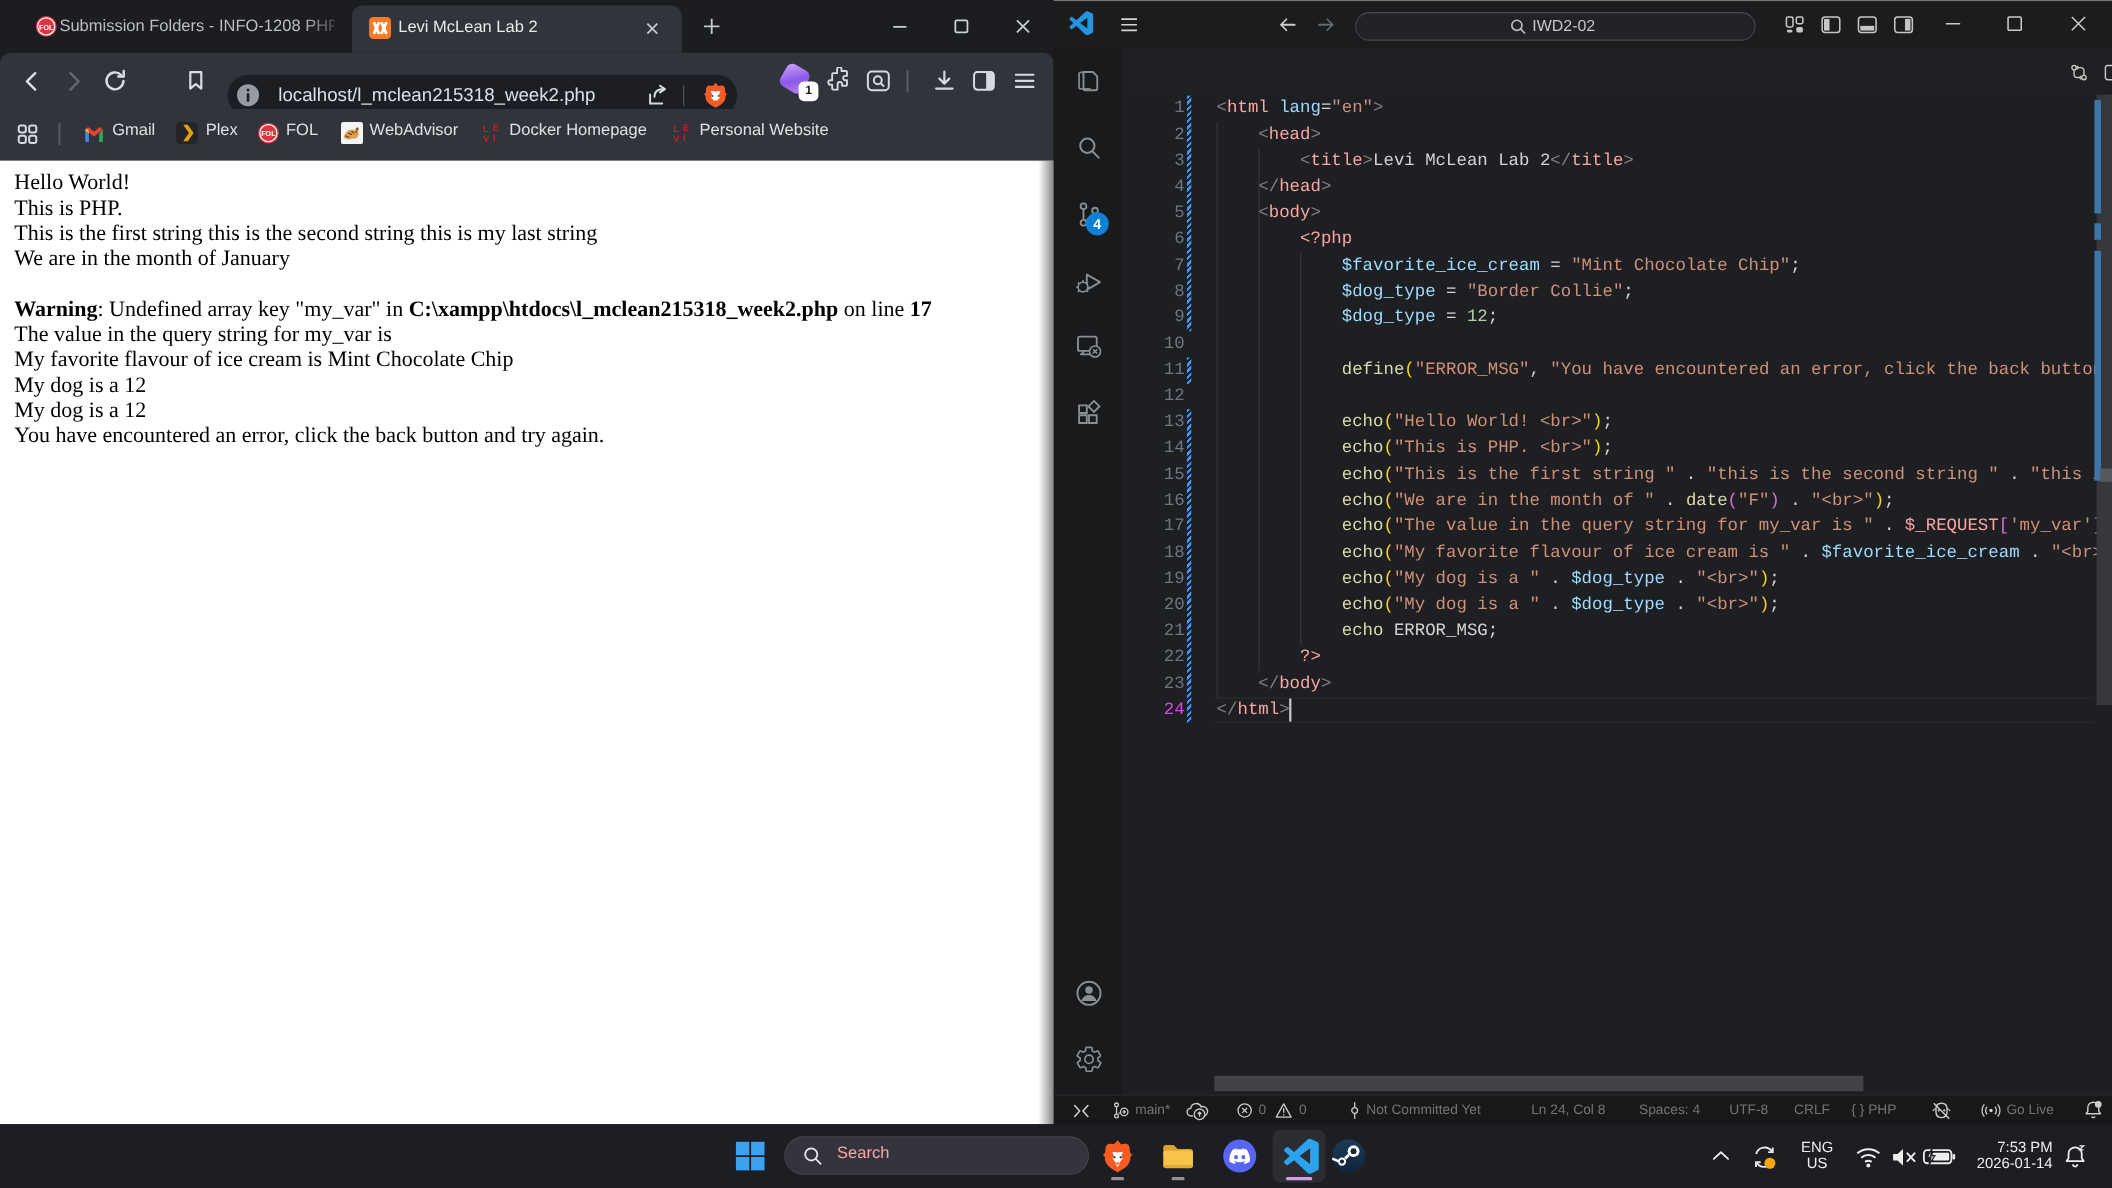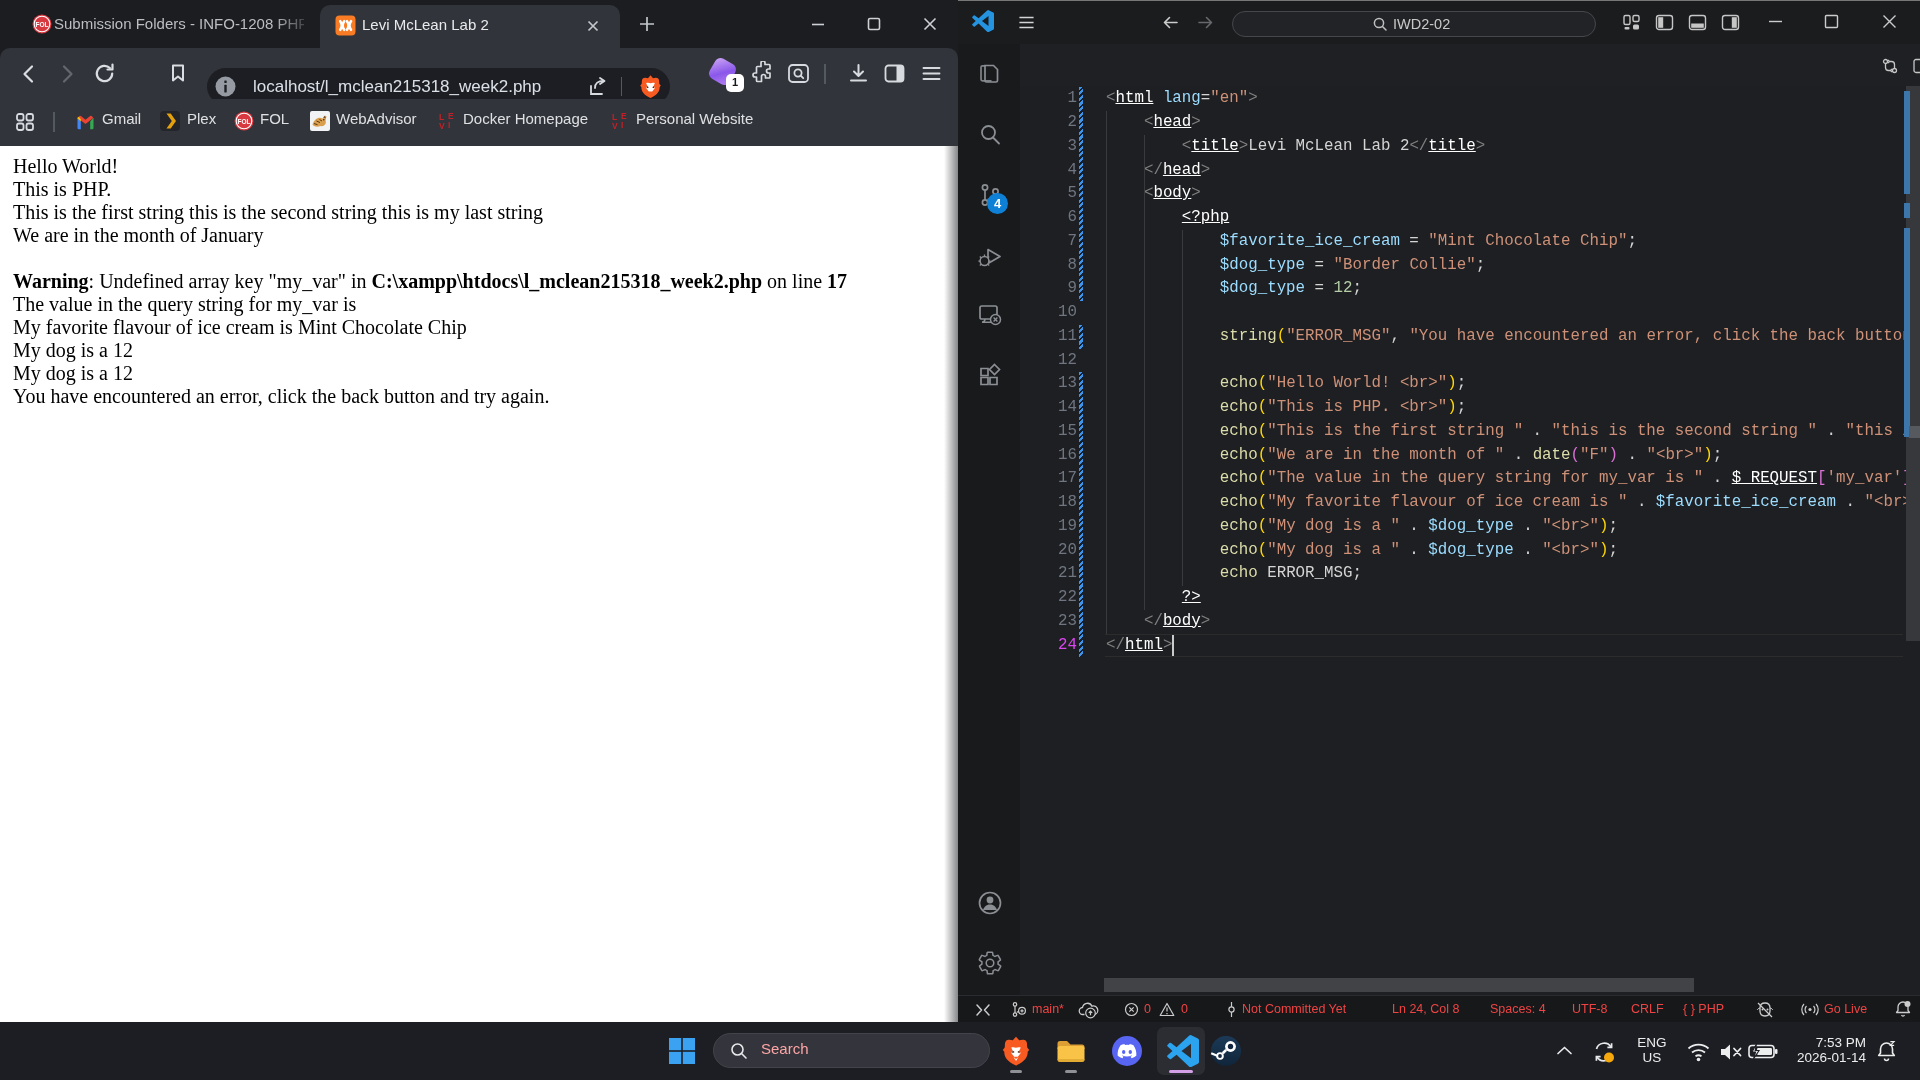--- a/index.html
+++ b/index.html
@@ -26,25 +26,25 @@
 #vtop { position:absolute; left:0; top:0; width:962px; height:1.5px; background:#777777; }
 #vtitle { position:absolute; left:0; top:1px; width:962px; height:43px; background:#1b1c1e;text-align:right; }
 #vsearch { position:absolute; left:274px; top:10px; width:364px; height:26px; background:#222326; border:1px solid #46474a; border-radius:13px; }
 #vsearch span { position:absolute; left:160px; top:4px; font-size:14.5px; color:#c8c8c8; }
 #vtabs { position:absolute; left:62px; top:44px; width:900px; height:42px; background:#1f2023; }
 #vtab1 { position:absolute; left:0; top:0; width:295px; height:42px; background:#161719; border-top:2px solid #0f7fd4; }
 #vtab1 .lbl { position:absolute; left:40px; top:11px; font-size:15px; color:#e2c08d; }
 #vtab1 .m { position:absolute; left:248px; top:11px; font-size:15px; font-weight:bold; color:#bfa26d; }
 #activity { position:absolute; left:0; top:44px; width:62px; height:951px; background:#191a1c; }
 #veditor { position:absolute; left:62px; top:86px; width:900px; height:909px; background:#1e1f22; }
-#vstatus { position:absolute; left:0; top:995px; width:962px; height:27px; background:#17181a; border-top:1px solid #2a2b2e; color:#ef4444; font-size:12.5px; }
+#vstatus { position:absolute; left:0; top:995px; width:962px; height:27px; background:#17181a; border-top:1px solid #2a2b2e; color:#737373; font-size:12.5px; }
 #linenums { position:absolute; left:58px; top:87.4px; width:61px; text-align:right; font-family:"Liberation Mono", monospace; font-size:15.8px; line-height:23.75px; color:#6f7681; white-space:pre; }
 #code { position:absolute; left:148px; top:87.4px; font-family:"Liberation Mono", monospace; font-size:15.8px; line-height:23.75px; color:#d4d4d4; white-space:pre; }
 #code .p { color:#808080; } 
-#code .t { color:#ffffff;text-decoration:underline; } 
+#code .t { color:#fca5a5; } 
 #code .a { color:#9cdcfe; } 
 #code .s { color:#ce9178; } 
 #code .f { color:#dcdcaa; } 
 #code .n { color:#b5cea8; } 
 #code .g1 { color:#ffd700; } 
 #code .g2 { color:#da70d6; } 
 .iguide { position:absolute; width:1px; background:#393a3d; }
 .gbar { position:absolute; left:121px; width:4px; background:repeating-linear-gradient(135deg,#3f93e8 0px,#3f93e8 2.2px,#132030 2.2px,#132030 4px); }
 
 #taskbar { position:absolute; left:0; top:1022px; width:1920px; height:58px; background:#1d1e23; }
@@ -364,21 +364,21 @@
   <div id="code"><span class="p">&lt;</span><span class="t">html</span> <span class="a">lang</span>=<span class="s">"en"</span><span class="p">&gt;</span>
     <span class="p">&lt;</span><span class="t">head</span><span class="p">&gt;</span>
         <span class="p">&lt;</span><span class="t">title</span><span class="p">&gt;</span>Levi McLean Lab 2<span class="p">&lt;/</span><span class="t">title</span><span class="p">&gt;</span>
     <span class="p">&lt;/</span><span class="t">head</span><span class="p">&gt;</span>
     <span class="p">&lt;</span><span class="t">body</span><span class="p">&gt;</span>
         <span class="t">&lt;?php</span>
             <span class="a">$favorite_ice_cream</span> = <span class="s">"Mint Chocolate Chip"</span>;
             <span class="a">$dog_type</span> = <span class="s">"Border Collie"</span>;
             <span class="a">$dog_type</span> = <span class="n">12</span>;
 
-            <span class="f">string</span><span class="g1">(</span><span class="s">"ERROR_MSG"</span>, <span class="s">"You have encountered an error, click the back button and try again."</span>;
+            <span class="f">define</span><span class="g1">(</span><span class="s">"ERROR_MSG"</span>, <span class="s">"You have encountered an error, click the back button and try again."</span>;
 
             <span class="f">echo</span><span class="g1">(</span><span class="s">"Hello World! &lt;br&gt;"</span><span class="g1">)</span>;
             <span class="f">echo</span><span class="g1">(</span><span class="s">"This is PHP. &lt;br&gt;"</span><span class="g1">)</span>;
             <span class="f">echo</span><span class="g1">(</span><span class="s">"This is the first string "</span> . <span class="s">"this is the second string "</span> . <span class="s">"this is my last string &lt;br&gt;"</span>;
             <span class="f">echo</span><span class="g1">(</span><span class="s">"We are in the month of "</span> . <span class="f">date</span><span class="g2">(</span><span class="s">"F"</span><span class="g2">)</span> . <span class="s">"&lt;br&gt;"</span><span class="g1">)</span>;
             <span class="f">echo</span><span class="g1">(</span><span class="s">"The value in the query string for my_var is "</span> . <span class="t">$_REQUEST</span><span class="g2">[</span><span class="s">'my_var'</span><span class="g2">]</span><span class="g1">)</span>;
             <span class="f">echo</span><span class="g1">(</span><span class="s">"My favorite flavour of ice cream is "</span> . <span class="a">$favorite_ice_cream</span> . <span class="s">"&lt;br&gt;"</span>;
             <span class="f">echo</span><span class="g1">(</span><span class="s">"My dog is a "</span> . <span class="a">$dog_type</span> . <span class="s">"&lt;br&gt;"</span><span class="g1">)</span>;
             <span class="f">echo</span><span class="g1">(</span><span class="s">"My dog is a "</span> . <span class="a">$dog_type</span> . <span class="s">"&lt;br&gt;"</span><span class="g1">)</span>;
             <span class="f">echo</span> ERROR_MSG;

